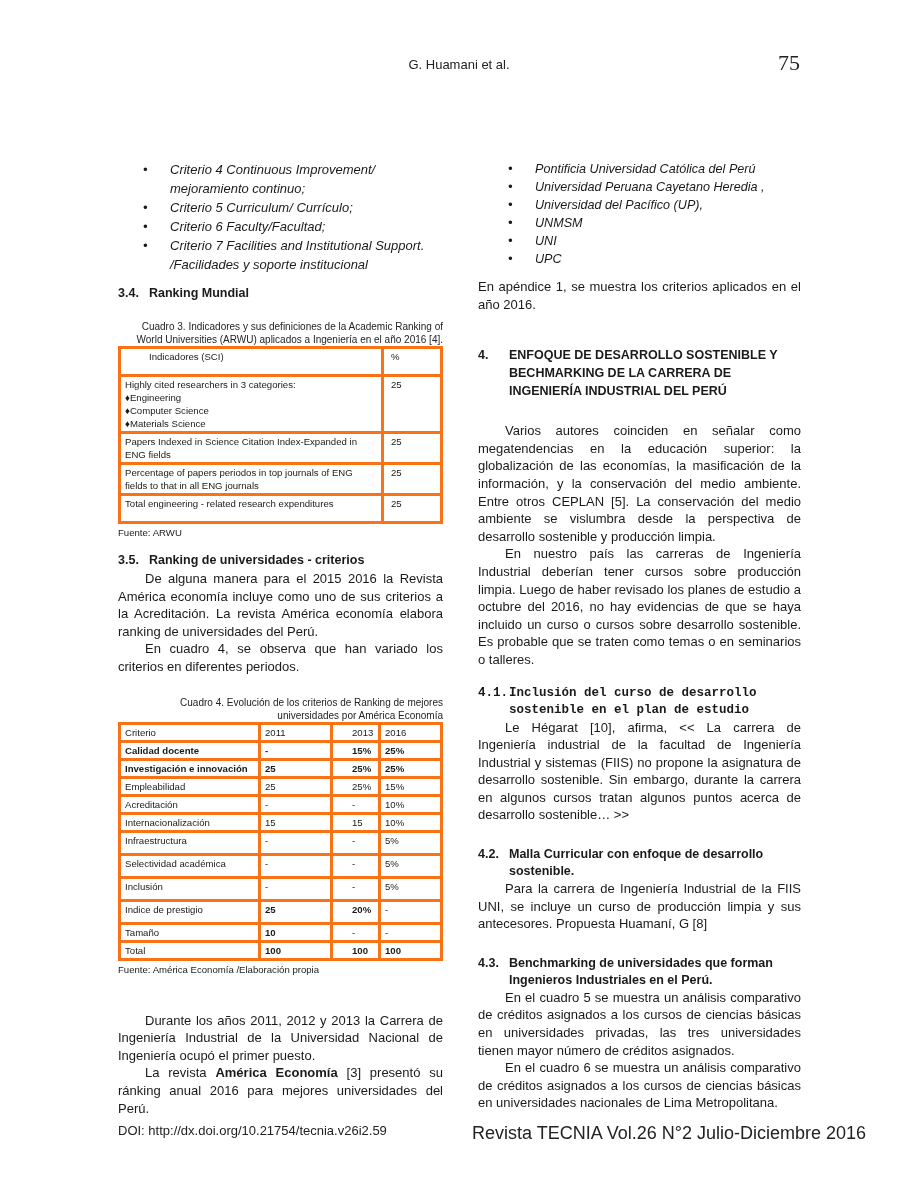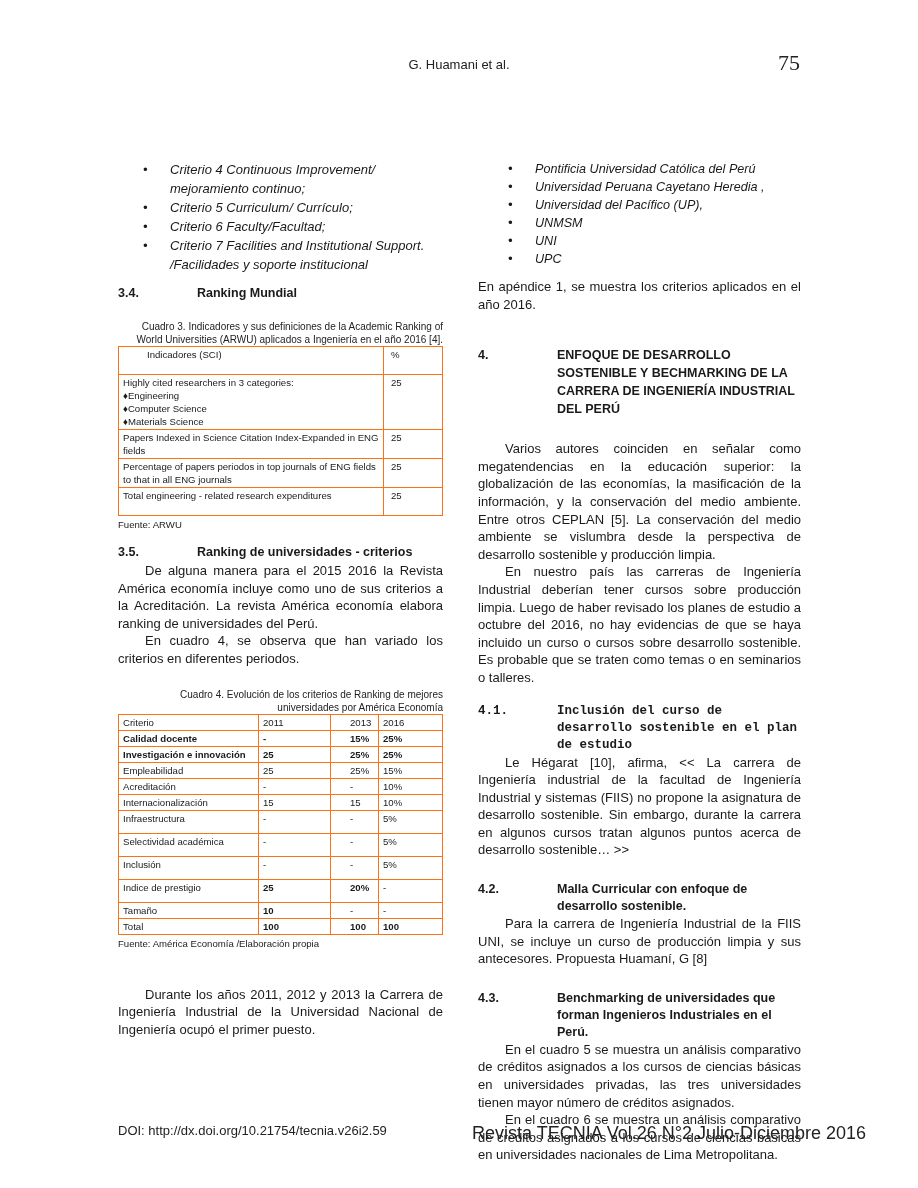--- a/index.html
+++ b/index.html
@@ -24,29 +24,29 @@
   .col-right { left: 478px; width: 323px; }
 
   ul.bullets { list-style: none; }
   ul.bullets li { position: relative; padding-left: 52px; font-style: italic; }
   ul.bullets li::before {
     content: "\2022"; position: absolute; left: 25px; top: 0; font-size: 13px;
   }
   .col-right ul.bullets li { padding-left: 57px; font-size: 12.6px; line-height: 18px; }
   .col-right ul.bullets li::before { left: 30px; }
 
-  .sec-heading { font-weight: bold; font-size: 12.5px; display: flex; gap: 48px; }
+  .sec-heading { font-weight: bold; font-size: 12.5px; display: flex; }
   .sec-heading .num { width: 31px; flex: none; }
   .sec-heading .txt { flex: 1; }
 
   .caption { font-size: 10px; line-height: 13px; text-align: right; color: #222; }
   .source { font-size: 9.6px; line-height: 13px; color: #222; margin-top: 2px; }
 
   table { border-collapse: collapse; width: 100%; font-size: 9.6px; line-height: 13px; }
-  td { border: 1px solid #f97316; vertical-align: top; padding: 1px 4px; }
+  td { border: 3px solid #f97316; vertical-align: top; padding: 1px 4px; }
   .t3 td:last-child { width: 59px; padding-left: 7px; }
   .t3 .hdr td { height: 28px; }
   .t3 .hdr td:first-child { padding-left: 28px; }
   .t4 td:nth-child(1) { width: 140px; }
   .t4 td:nth-child(2) { width: 72px; }
   .t4 td:nth-child(3) { width: 48px; padding-left: 19px; }
   .t4 .b td { font-weight: bold; }
   .t4 .tall td { height: 23px; }
 
   p.body { text-align: justify; text-indent: 27px; font-size: 13px; line-height: 17.6px; }
@@ -190,20 +190,21 @@
       <td>Total</td>
       <td class="bold">100</td>
       <td class="bold">100</td>
       <td class="bold">100</td>
     </tr>
   </tbody>
     </table>
   <div class="source">Fuente: América Economía /Elaboración propia</div>
 
   <p class="body" style="margin-top:36px;">Durante los años 2011, 2012 y 2013 la Carrera de Ingeniería Industrial de la Universidad Nacional de Ingeniería ocupó el primer puesto.</p>
+  <p class="body"><span>La revista </span><span class="bold">América Economía</span><span> [3] presentó su ránking anual 2016 para mejores universidades del Perú.</span></p>
 </div>
 
 <div class="col col-right">
   <ul class="bullets">
     <li>Pontificia Universidad Católica del Perú</li>
     <li>Universidad Peruana Cayetano Heredia ,</li>
     <li>Universidad del Pacífico (UP),</li>
     <li>UNMSM</li>
     <li>UNI</li>
     <li>UPC</li>

